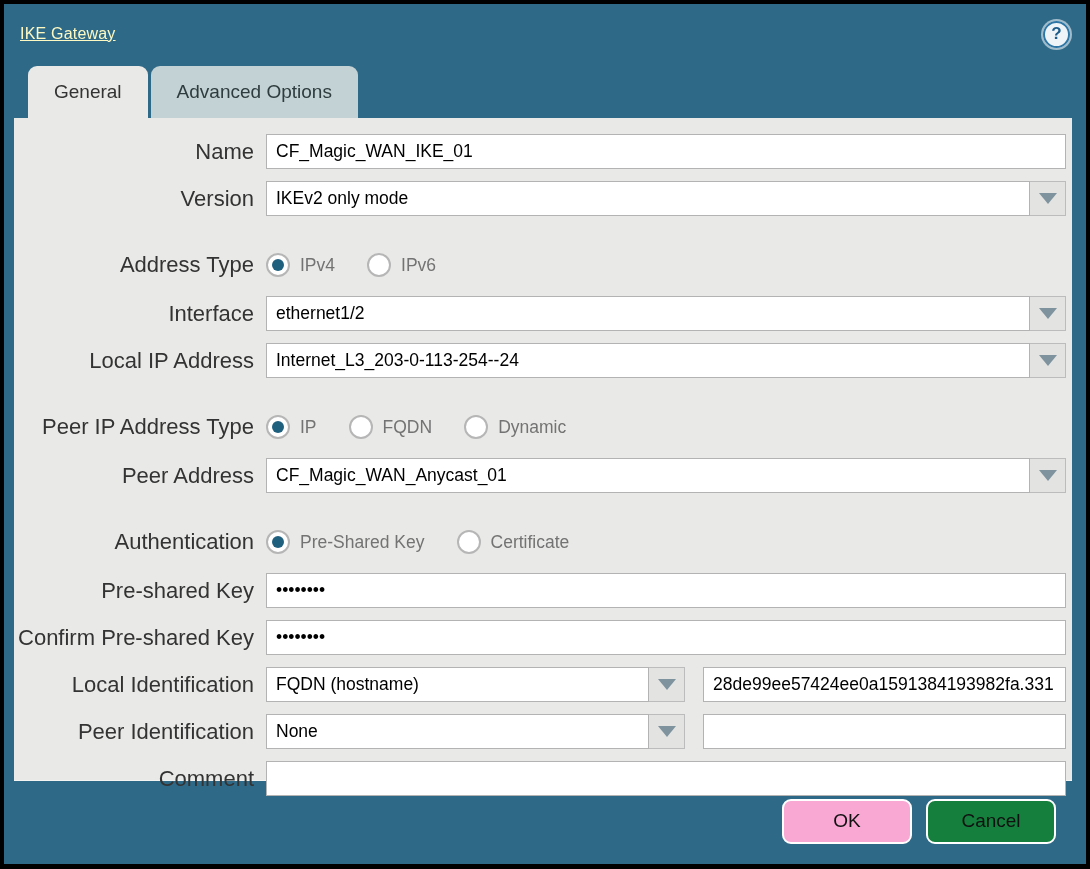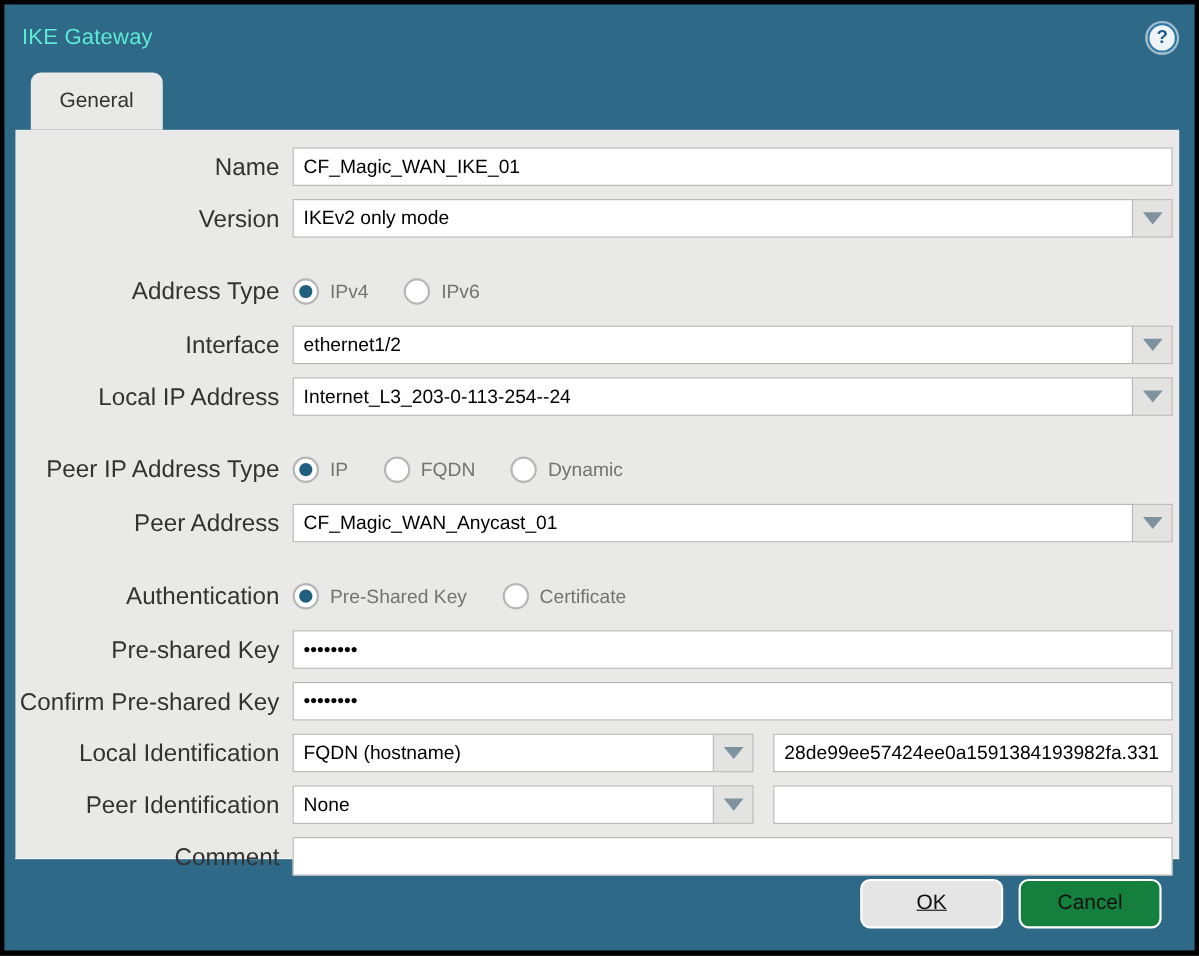--- a/index.html
+++ b/index.html
@@ -15,23 +15,24 @@
     background: #2e6987;
   }
   
   .titlebar {
     height: 60px;
     display: flex;
     align-items: center;
     padding: 0 16px;
   }
   .title {
-    color: #5eead4;
-    font-size: 20px;
+    color: #fef9c3;
+    font-size: 16px;
     letter-spacing: 0.2px;
+    text-decoration: underline;
   }
   .help {
     margin-left: auto;
     width: 27px; height: 27px;
     border-radius: 50%;
     background: #eef4f8;
     color: #1d5c8a;
     font-size: 17px;
     font-weight: bold;
     display: flex; align-items: center; justify-content: center;
@@ -154,35 +155,36 @@
     height: 45px;
     min-width: 130px;
     border: 2px solid #ffffff;
     border-radius: 9px;
     font-family: "Liberation Sans", sans-serif;
     font-size: 19px;
     color: #111;
     cursor: pointer;
     padding: 0 20px;
   }
-  .btn.ok { background: #e5e5e5; text-decoration: underline; }
+  .btn.ok { background: #f9a8d4; }
   .btn.cancel { background: #15803d; }
 </style>
 </head>
 <body>
 
 <div class="dialog">
 
   <div class="titlebar">
     <span class="title">IKE Gateway</span>
     <span class="help">?</span>
   </div>
 
   <div class="tabs">
     <div class="tab active">General</div>
+    <div class="tab inactive">Advanced Options</div>
   </div>
 
   <div class="panel">
 
     <div class="row">
       <div class="lbl">Name</div>
       <div class="fieldwrap">
         <input class="txt" type="text" value="CF_Magic_WAN_IKE_01" style="">
       </div>
     </div>

